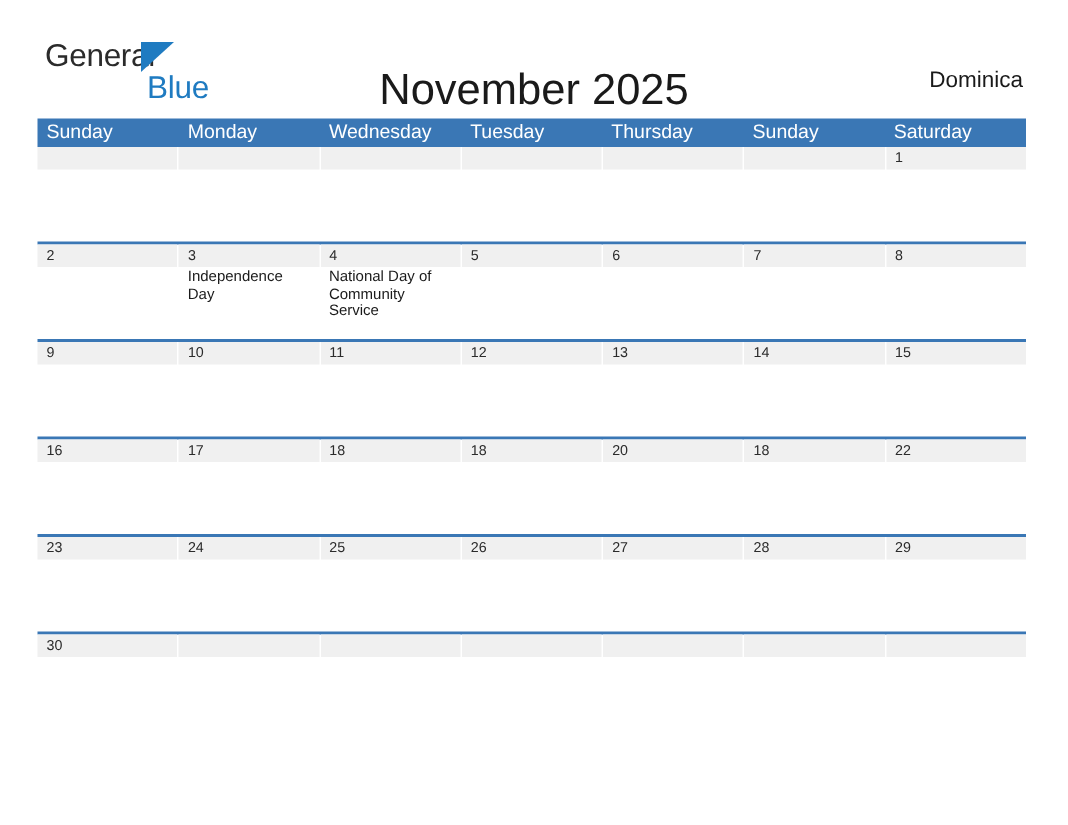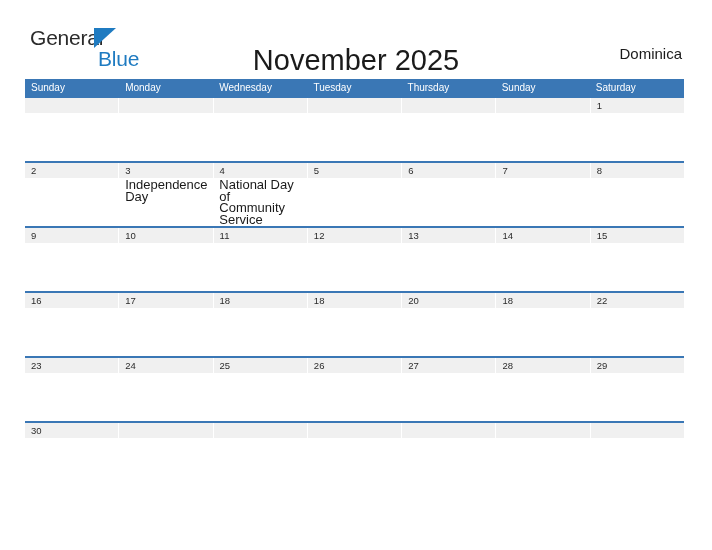--- a/index.html
+++ b/index.html
@@ -88,21 +88,21 @@
   }
 
   .weekday-header {
     display: flex;
     background: #3A77B5;
     height: 17px;
   }
   .weekday-cell {
     flex: 1 1 0;
     color: #ffffff;
-    font-size: 10px;
+    font-size: 13px;
     line-height: 17px;
     padding-left: 6px;
     box-sizing: border-box;
     white-space: nowrap;
     overflow: hidden;
   }
 
   .week-row {
     position: relative;
     border-top: 2px solid #3A77B5;
@@ -133,21 +133,21 @@
 
   .event-strip {
     display: flex;
     height: 48px;
     background: #ffffff;
   }
   .event-cell {
     flex: 1 1 0;
     padding: 1px 8px 0 6px;
     box-sizing: border-box;
-    font-size: 13px;
+    font-size: 10px;
     line-height: 11.5px;
     color: #1a1a1a;
     overflow: hidden;
   }
 
   
   .week-row.last {
     height: 28px;
   }
   .week-row.last .event-strip {

